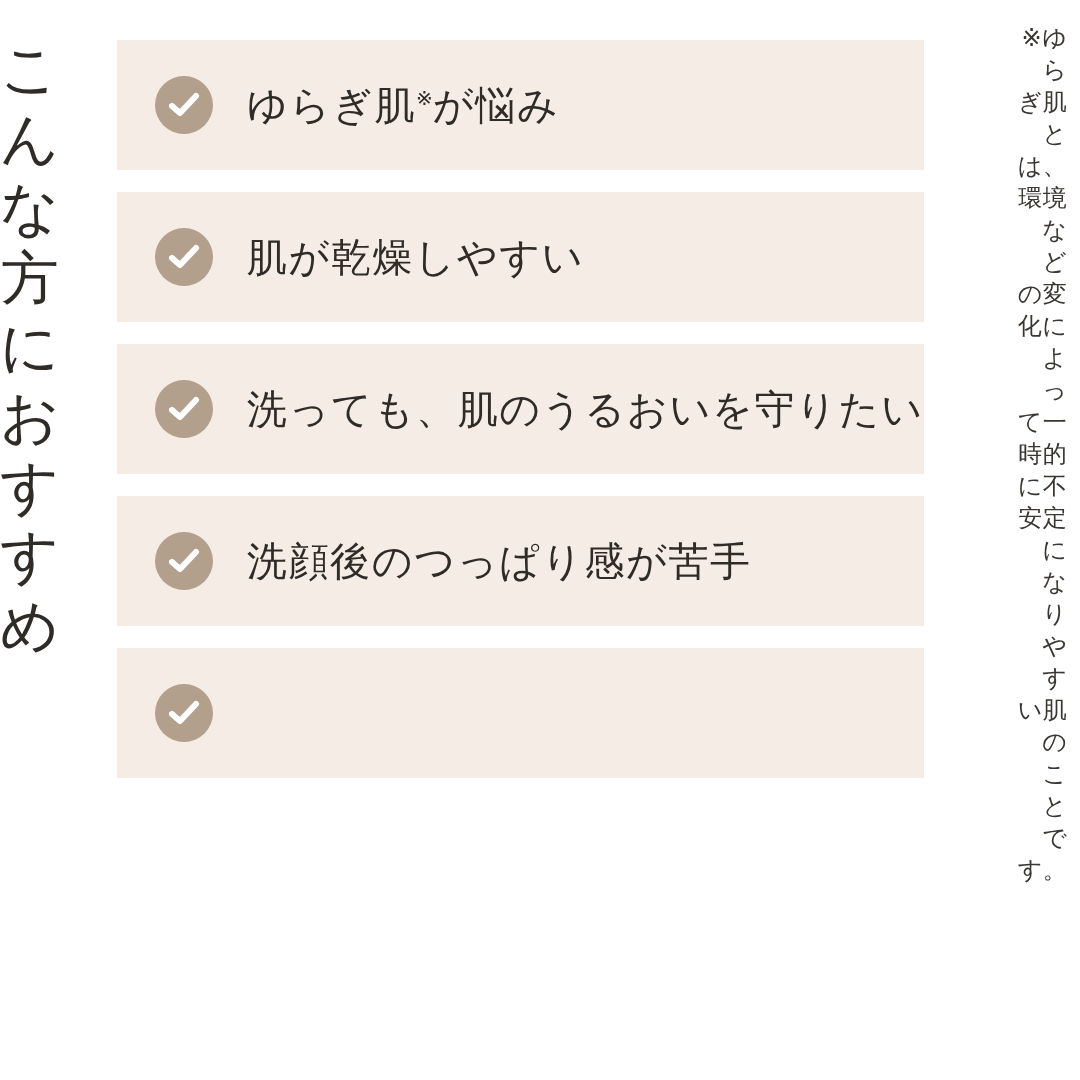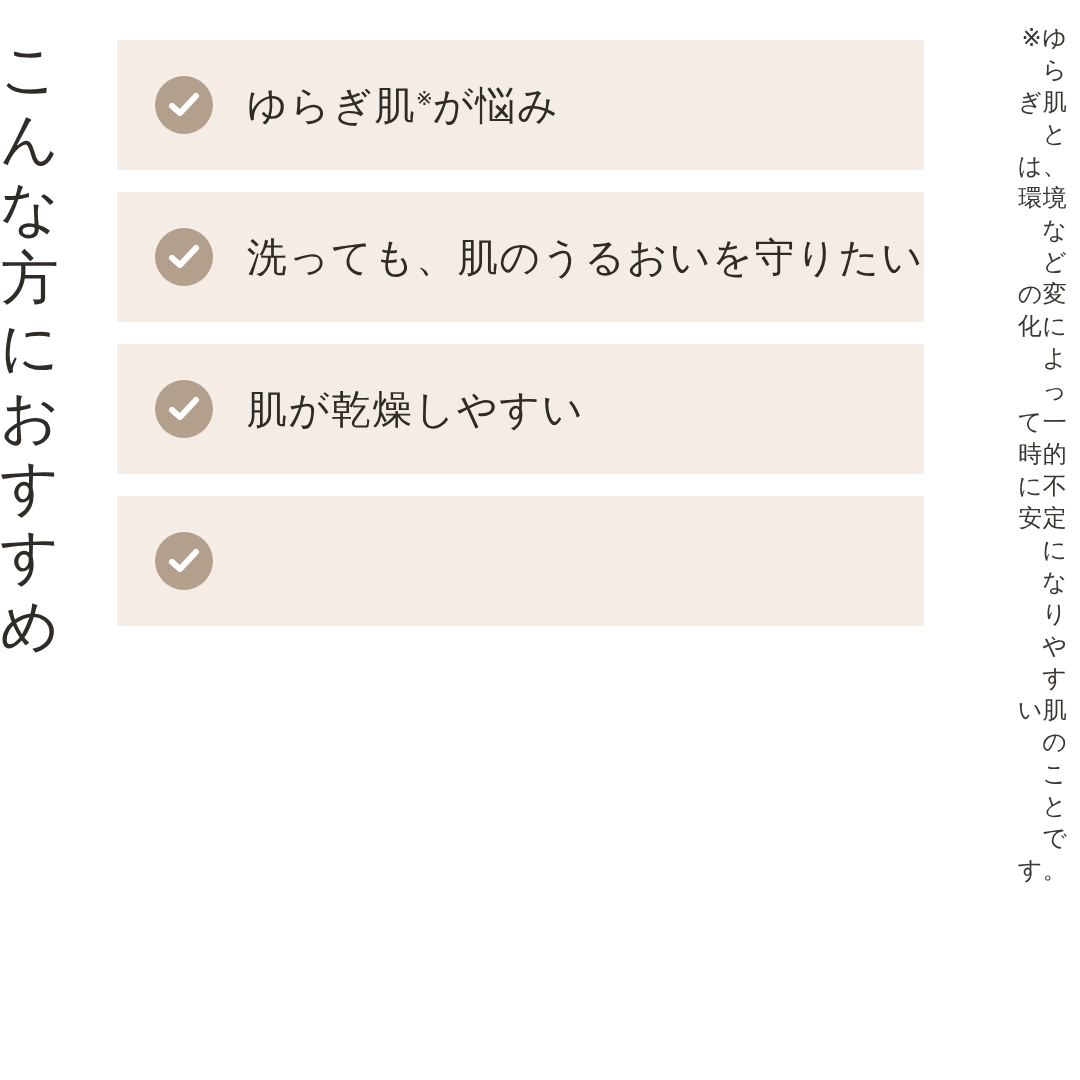--- a/index.html
+++ b/index.html
@@ -99,32 +99,40 @@
       </span>
       <span class="row-text"><span>ゆらぎ肌</span><span class="sup">※</span><span>が悩み</span></span>
     </div>
 
     <div class="row">
       <span class="check">
         <svg width="34" height="34" viewBox="0 0 34 34" aria-hidden="true">
           <polyline points="5,18 13,25 29,8" fill="none" stroke="#ffffff" stroke-width="6" stroke-linecap="round" stroke-linejoin="round"></polyline>
         </svg>
       </span>
+      <span class="row-text">肌が乾燥しやすい</span>
+    </div>
+
+    <div class="row">
+      <span class="check">
+        <svg width="34" height="34" viewBox="0 0 34 34" aria-hidden="true">
+          <polyline points="5,18 13,25 29,8" fill="none" stroke="#ffffff" stroke-width="6" stroke-linecap="round" stroke-linejoin="round"></polyline>
+        </svg>
+      </span>
       <span class="row-text">洗っても、肌のうるおいを守りたい</span>
     </div>
 
     <div class="row">
       <span class="check">
         <svg width="34" height="34" viewBox="0 0 34 34" aria-hidden="true">
           <polyline points="5,18 13,25 29,8" fill="none" stroke="#ffffff" stroke-width="6" stroke-linecap="round" stroke-linejoin="round"></polyline>
         </svg>
       </span>
-      <span class="row-text">肌が乾燥しやすい</span>
+      <span class="row-text">洗顔後のつっぱり感が苦手</span>
     </div>
-
 
     <div class="row">
       <span class="check">
         <svg width="34" height="34" viewBox="0 0 34 34" aria-hidden="true">
           <polyline points="5,18 13,25 29,8" fill="none" stroke="#ffffff" stroke-width="6" stroke-linecap="round" stroke-linejoin="round"></polyline>
         </svg>
       </span>
     </div>
 
   </div>

